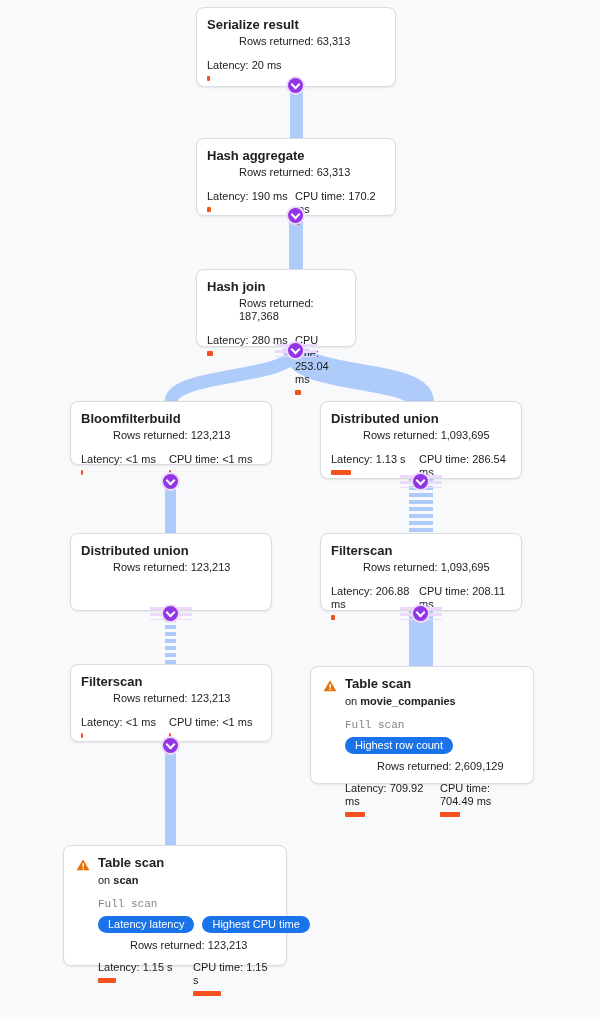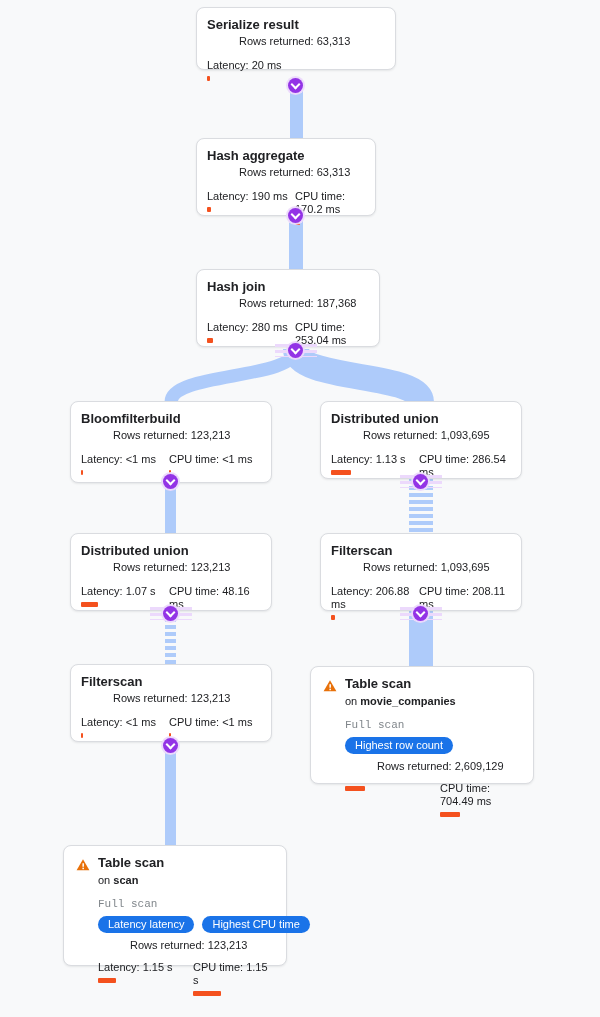--- a/index.html
+++ b/index.html
@@ -55,62 +55,62 @@
     <path d="M296,349 C296,380 171,372 171,402" stroke="#aecbfa" stroke-width="13" fill="none"></path>
     <path d="M296,349 C296,382 421,372 421,402" stroke="#aecbfa" stroke-width="26" fill="none"></path>
   </svg>
 
   <div class="edge" style="left:165px;top:479px;width:11px;height:55px;"></div>
   <div class="edge striped" style="left:165px;top:611px;width:11px;height:54px;"></div>
   <div class="edge" style="left:165px;top:742px;width:11px;height:104px;"></div>
   <div class="edge striped" style="left:409px;top:479px;width:24px;height:55px;"></div>
   <div class="edge" style="left:409px;top:611px;width:24px;height:56px;"></div>
 
-  <div class="card" style="left:196px;top:7px;width:200px;height:63px;">
+  <div class="card" style="left:196px;top:7px;width:200px;height:80px;">
     <div class="card-title">Serialize result</div>
     <div class="rows-line"><span>Rows returned:</span> <span>63,313</span></div>
     <div class="metrics">
       <div class="metric">
         <div><span>Latency:</span> <span>20 ms</span></div>
         <div class="bar" style="width: 3px;"></div>
       </div>
     </div>
   </div>
 
-  <div class="card" style="left:196px;top:138px;width:180px;height:78px;">
+  <div class="card" style="left:196px;top:138px;width:200px;height:78px;">
     <div class="card-title">Hash aggregate</div>
     <div class="rows-line"><span>Rows returned:</span> <span>63,313</span></div>
     <div class="metrics">
       <div class="metric">
         <div><span>Latency:</span> <span>190 ms</span></div>
         <div class="bar" style="width: 4px;"></div>
       </div>
       <div class="metric cpu">
         <div><span>CPU time:</span> <span>170.2 ms</span></div>
         <div class="bar" style="width: 5px;"></div>
       </div>
     </div>
   </div>
 
-  <div class="card" style="left:196px;top:269px;width:184px;height:78px;">
+  <div class="card" style="left:196px;top:269px;width:160px;height:78px;">
     <div class="card-title">Hash join</div>
     <div class="rows-line"><span>Rows returned:</span> <span>187,368</span></div>
     <div class="metrics">
       <div class="metric">
         <div><span>Latency:</span> <span>280 ms</span></div>
         <div class="bar" style="width: 6px;"></div>
       </div>
       <div class="metric cpu">
         <div><span>CPU time:</span> <span>253.04 ms</span></div>
         <div class="bar" style="width: 6px;"></div>
       </div>
     </div>
   </div>
 
-  <div class="card" style="left:70px;top:401px;width:202px;height:82px;">
+  <div class="card" style="left:70px;top:401px;width:202px;height:64px;">
     <div class="card-title">Bloomfilterbuild</div>
     <div class="rows-line"><span>Rows returned:</span> <span>123,213</span></div>
     <div class="metrics">
       <div class="metric">
         <div><span>Latency:</span> <span>&lt;1 ms</span></div>
         <div class="bar" style="width: 2px;"></div>
       </div>
       <div class="metric cpu">
         <div><span>CPU time:</span> <span>&lt;1 ms</span></div>
         <div class="bar" style="width: 2px;"></div>
@@ -129,30 +129,20 @@
       <div class="metric cpu">
         <div><span>CPU time:</span> <span>286.54 ms</span></div>
         <div class="bar" style="width: 7px;"></div>
       </div>
     </div>
   </div>
 
   <div class="card" style="left:70px;top:533px;width:202px;height:78px;">
     <div class="card-title">Distributed union</div>
     <div class="rows-line"><span>Rows returned:</span> <span>123,213</span></div>
-    <div class="metrics">
-      <div class="metric">
-        <div><span>Latency:</span> <span>1.07 s</span></div>
-        <div class="bar" style="width: 17px;"></div>
-      </div>
-      <div class="metric cpu">
-        <div><span>CPU time:</span> <span>48.16 ms</span></div>
-        <div class="bar" style="width: 2px;"></div>
-      </div>
-    </div>
   </div>
 
   <div class="card" style="left:320px;top:533px;width:202px;height:78px;">
     <div class="card-title">Filterscan</div>
     <div class="rows-line"><span>Rows returned:</span> <span>1,093,695</span></div>
     <div class="metrics">
       <div class="metric">
         <div><span>Latency:</span> <span>206.88 ms</span></div>
         <div class="bar" style="width: 4px;"></div>
       </div>
@@ -189,20 +179,21 @@
     </div>
     <div class="tbody">
       <div class="on-line"><span>on</span> <b>movie_companies</b></div>
       <div class="scan-type">Full scan</div>
       <div class="badges">
         <span class="badge">Highest row count</span>
       </div>
       <div class="rows-line"><span>Rows returned:</span> <span>2,609,129</span></div>
       <div class="metrics">
         <div class="metric">
+          <div><span>Latency:</span> <span>709.92 ms</span></div>
           <div class="bar" style="width: 20px;"></div>
         </div>
         <div class="metric cpu">
           <div><span>CPU time:</span> <span>704.49 ms</span></div>
           <div class="bar" style="width: 20px;"></div>
         </div>
       </div>
     </div>
   </div>
 

